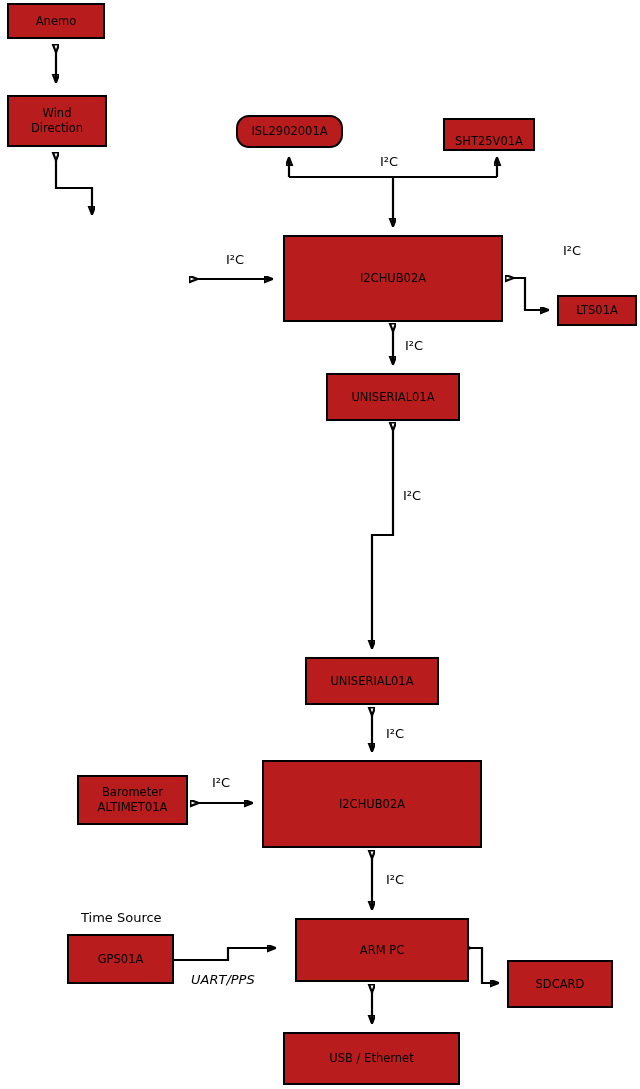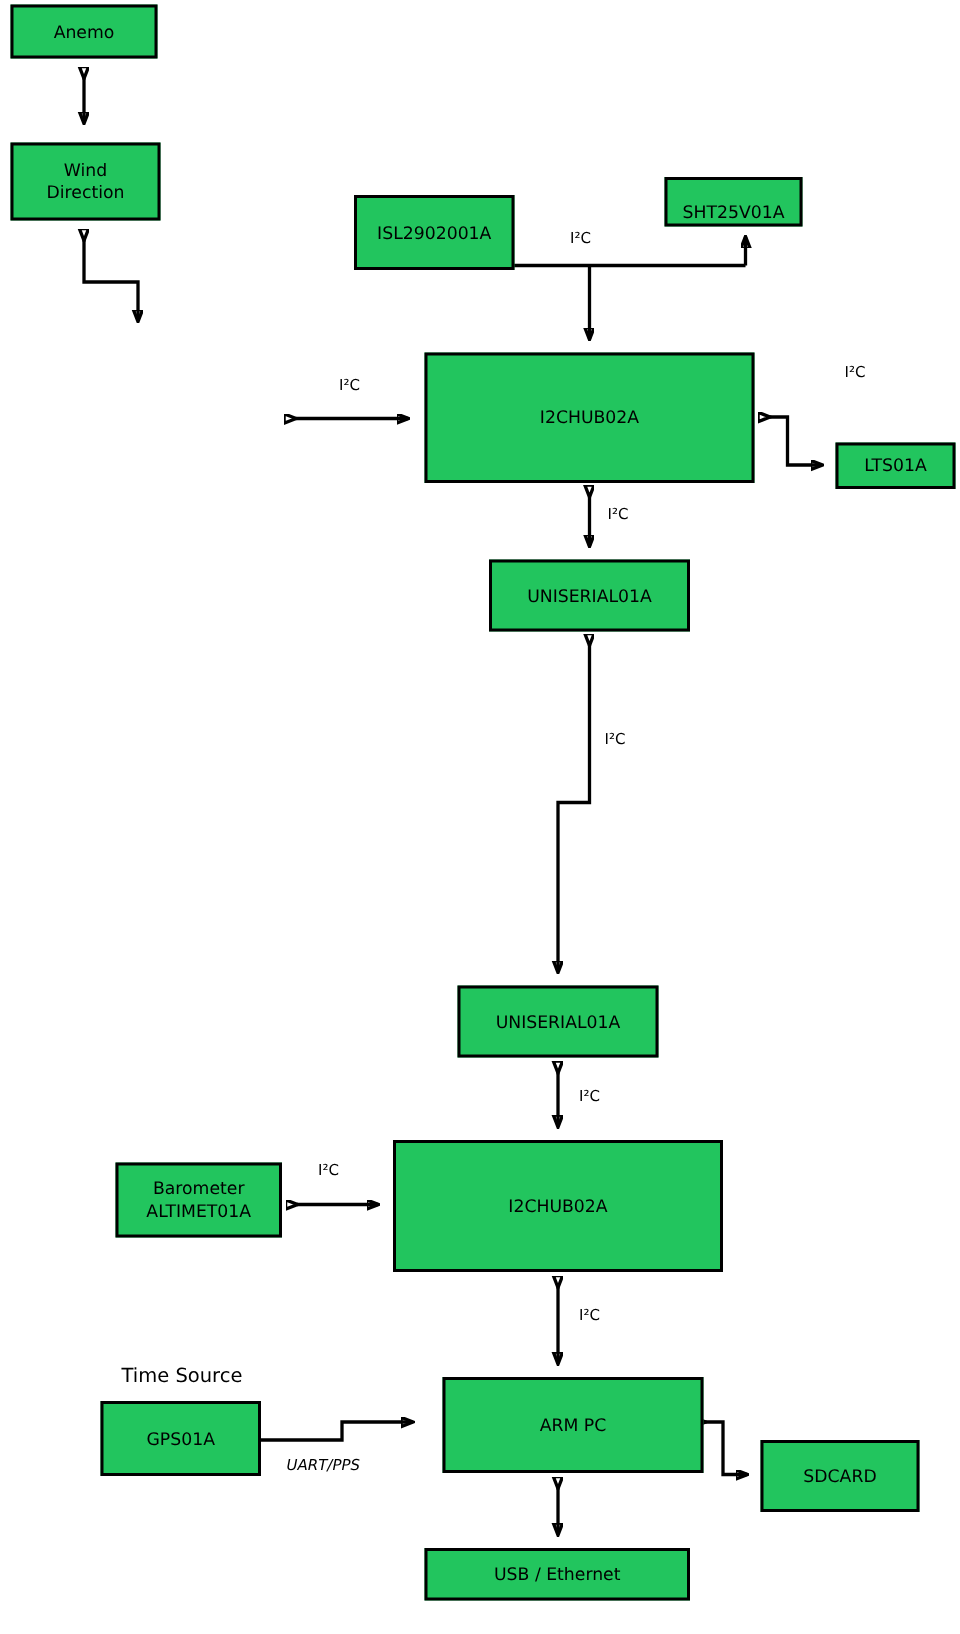--- a/index.html
+++ b/index.html
@@ -13,39 +13,39 @@
     width: 640px;
     height: 1089px;
     background: #ffffff;
     font-family: "DejaVu Sans", "Liberation Sans", sans-serif;
     overflow: hidden;
   }
   .node {
     position: absolute;
     box-sizing: border-box;
     border: 2px solid #000000;
-    background: #22c55e;
+    background: #b91c1c;
     display: flex;
     align-items: center;
     justify-content: center;
     text-align: center;
     color: #000000;
     font-size: 11.5px;
     line-height: 1.28;
     z-index: 3;
   }
   .node .node-label {
     display: block;
     white-space: pre-line;
     padding: 0 4px;
   }
   .edge-label {
     position: absolute;
     color: #000000;
-    font-size: 10px;
+    font-size: 13px;
     line-height: 1;
     white-space: nowrap;
     z-index: 4;
     background: transparent;
   }
   .free-label {
     position: absolute;
     color: #000000;
     font-size: 13px;
     line-height: 1;
@@ -139,21 +139,21 @@
   <div class="node" style="left:7px; top:3px; width:98px; height:36px;">
     <span class="node-label">Anemo</span>
   </div>
 
   <div class="node" style="left:7px; top:95px; width:100px; height:52px;">
     <span class="node-label">Wind
 Direction</span>
   </div>
 
 
-  <div class="node" style="left:236px; top:130px; width:107px; height:50px;">
+  <div class="node" style="left:236px; top:115px; width:107px; height:33px;border-radius:13px;">
     <span class="node-label">ISL2902001A</span>
   </div>
 
   <div class="node" style="left:443px; top:118px; width:92px; height:33px;align-items:flex-end;">
     <span class="node-label">SHT25V01A</span>
   </div>
 
   <div class="node" style="left:283px; top:235px; width:220px; height:87px;">
     <span class="node-label">I2CHUB02A</span>
   </div>
@@ -184,21 +184,21 @@
   </div>
 
   <div class="node" style="left:295px; top:918px; width:174px; height:64px;">
     <span class="node-label">ARM PC</span>
   </div>
 
   <div class="node" style="left:507px; top:960px; width:106px; height:48px;">
     <span class="node-label">SDCARD</span>
   </div>
 
-  <div class="node" style="left:283px; top:1032px; width:177px; height:35px;">
+  <div class="node" style="left:283px; top:1032px; width:177px; height:53px;">
     <span class="node-label">USB / Ethernet</span>
   </div>
 
   <div class="edge-label" style="left:380px; top:155px;">I²C</div>
 
   <div class="edge-label" style="left:226px; top:253px;">I²C</div>
 
   <div class="edge-label" style="left:563px; top:244px;">I²C</div>
 
   <div class="edge-label" style="left:405px; top:339px;">I²C</div>

